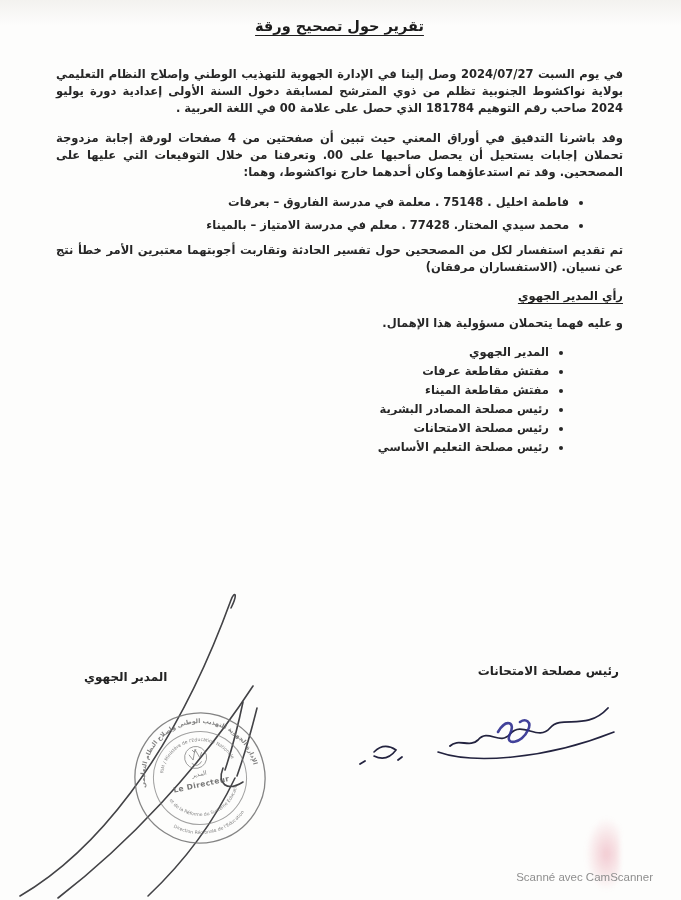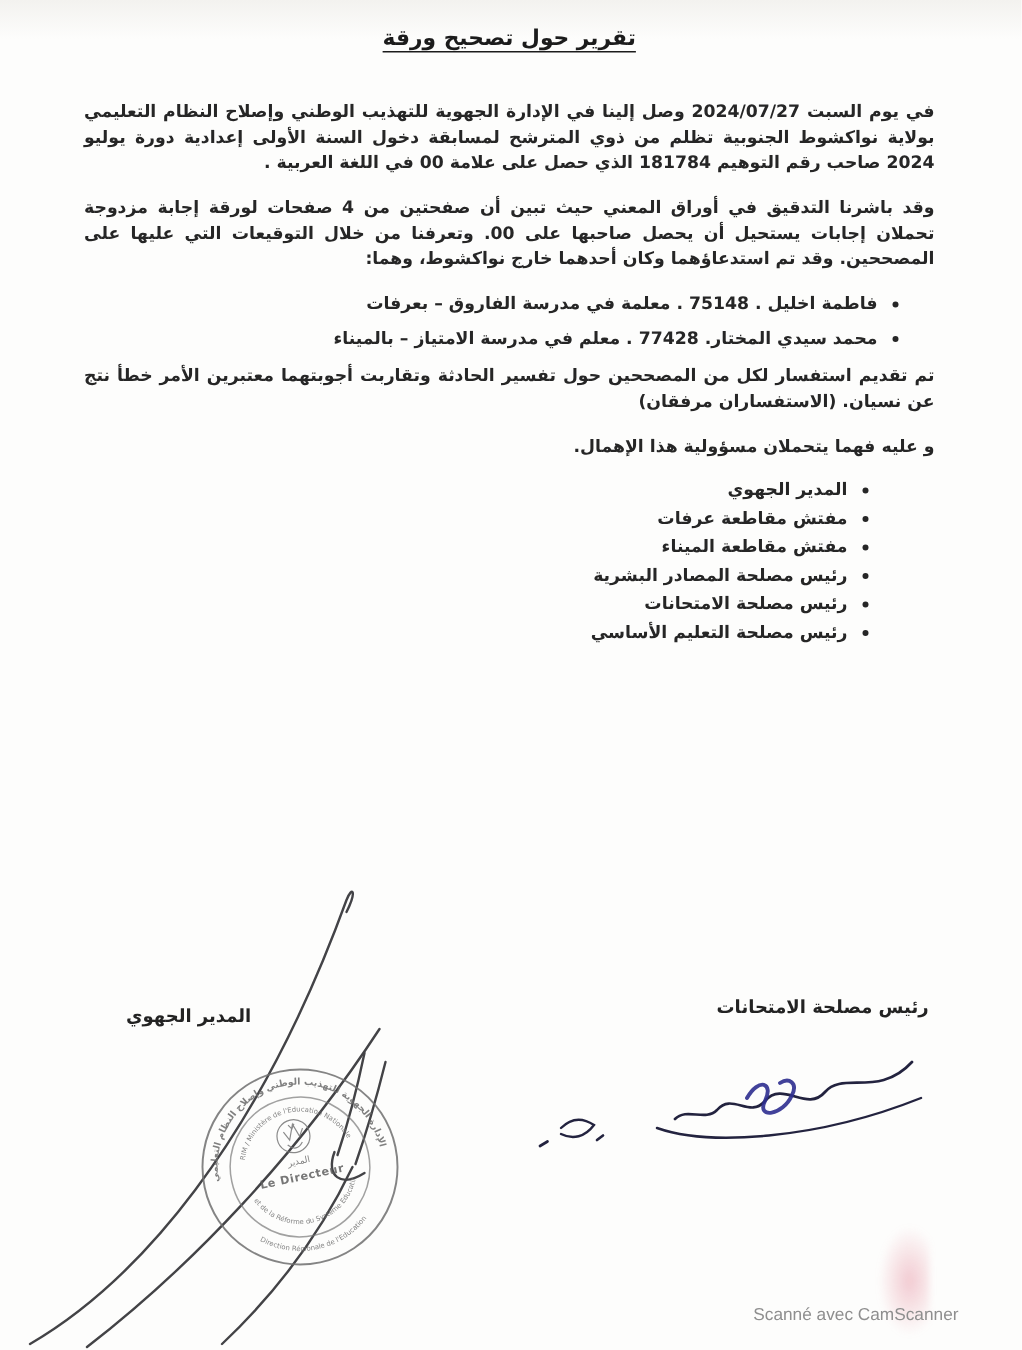--- a/index.html
+++ b/index.html
@@ -12,35 +12,35 @@
   .page{position:relative;width:681px;height:900px;box-sizing:border-box;
         padding:18px 58px 0 56px;direction:rtl;}
   .doc-title{
     font-size:14.5px;font-weight:bold;text-align:center;margin:0 0 32px 0;
     text-decoration:underline;text-underline-offset:4px;color:#1c1c1c;
   }
   p.body-par{font-size:11.5px;font-weight:bold;line-height:17px;
     text-align:justify;margin:0 0 13px 0;color:#262626;}
   ul.doc-list{margin:0 0 8px 0;padding:0 38px 0 0;list-style:disc;}
   ul.doc-list li{font-size:11.5px;font-weight:bold;line-height:17px;
-    margin:0 0 6px 0;color:#262626;}
+    margin:0 16px 6px 0;color:#262626;}
   ul.committee{padding-right:58px;margin-bottom:0;}
   ul.committee li{line-height:15px;margin-bottom:4px;}
   h2.sec-heading{
     font-size:11.5px;font-weight:bold;margin:0 0 12px 0;
     text-decoration:underline;text-underline-offset:3px;color:#1f1f1f;
   }
   .sig-title{position:absolute;font-size:12px;font-weight:bold;color:#232323;}
   .sig-exams{top:664px;right:62px;}
   .sig-director{top:670px;left:84px;}
   .overlay{position:absolute;left:0;top:556px;pointer-events:none;}
   .smudge{position:absolute;left:586px;top:818px;width:34px;height:72px;
     background:radial-gradient(ellipse at 60% 50%,rgba(226,122,140,.38),rgba(226,122,140,0) 72%);
     filter:blur(2px);}
-  .scanner-credit{position:absolute;top:871px;right:42px;direction:ltr;
+  .scanner-credit{position:absolute;top:871px;right:28px;direction:ltr;
     font-family:"Liberation Sans",sans-serif;font-size:11.5px;color:#8e8e8e;}
 </style>
 </head>
 <body>
 
 <div class="page">
 
   <h1 class="doc-title">تقرير حول تصحيح ورقة</h1>
 
   <p class="body-par">في يوم السبت 2024/07/27 وصل إلينا في الإدارة الجهوية للتهذيب الوطني وإصلاح النظام التعليمي بولاية نواكشوط الجنوبية تظلم من ذوي المترشح لمسابقة دخول السنة الأولى إعدادية دورة يوليو 2024 صاحب رقم التوهيم 181784 الذي حصل على علامة 00 في اللغة العربية .</p>
@@ -48,20 +48,21 @@
   <p class="body-par">وقد باشرنا التدقيق في أوراق المعني حيث تبين أن صفحتين من 4 صفحات لورقة إجابة مزدوجة تحملان إجابات يستحيل أن يحصل صاحبها على 00. وتعرفنا من خلال التوقيعات التي عليها على المصححين. وقد تم استدعاؤهما وكان أحدهما خارج نواكشوط، وهما:</p>
 
   <ul class="doc-list">
     <li>فاطمة اخليل . 75148 . معلمة  في مدرسة الفاروق – بعرفات</li>
     <li>محمد سيدي المختار. 77428 . معلم في مدرسة الامتياز – بالميناء</li>
   </ul>
 
 
   <p class="body-par">تم تقديم استفسار لكل من المصححين حول تفسير الحادثة وتقاربت أجوبتهما معتبرين الأمر خطأ نتج عن نسيان. (الاستفساران مرفقان)</p>
 
+  <h2 class="sec-heading">رأي المدير الجهوي</h2>
   <p class="body-par">و عليه فهما يتحملان مسؤولية هذا الإهمال.</p>
 
 
   <ul class="doc-list committee">
     <li>المدير الجهوي</li>
     <li>مفتش مقاطعة عرفات</li>
     <li>مفتش مقاطعة الميناء</li>
     <li>رئيس مصلحة المصادر البشرية</li>
     <li>رئيس مصلحة الامتحانات</li>
     <li>رئيس مصلحة التعليم الأساسي</li>

